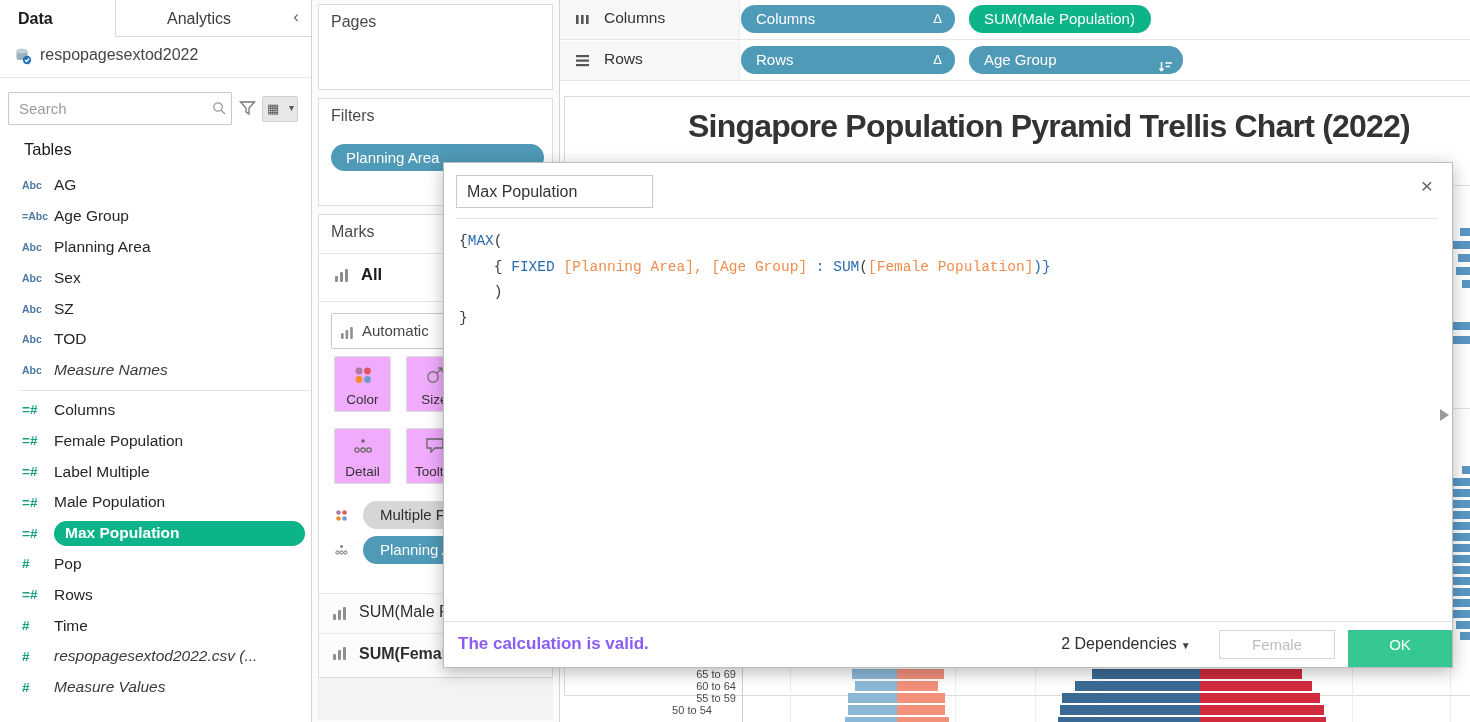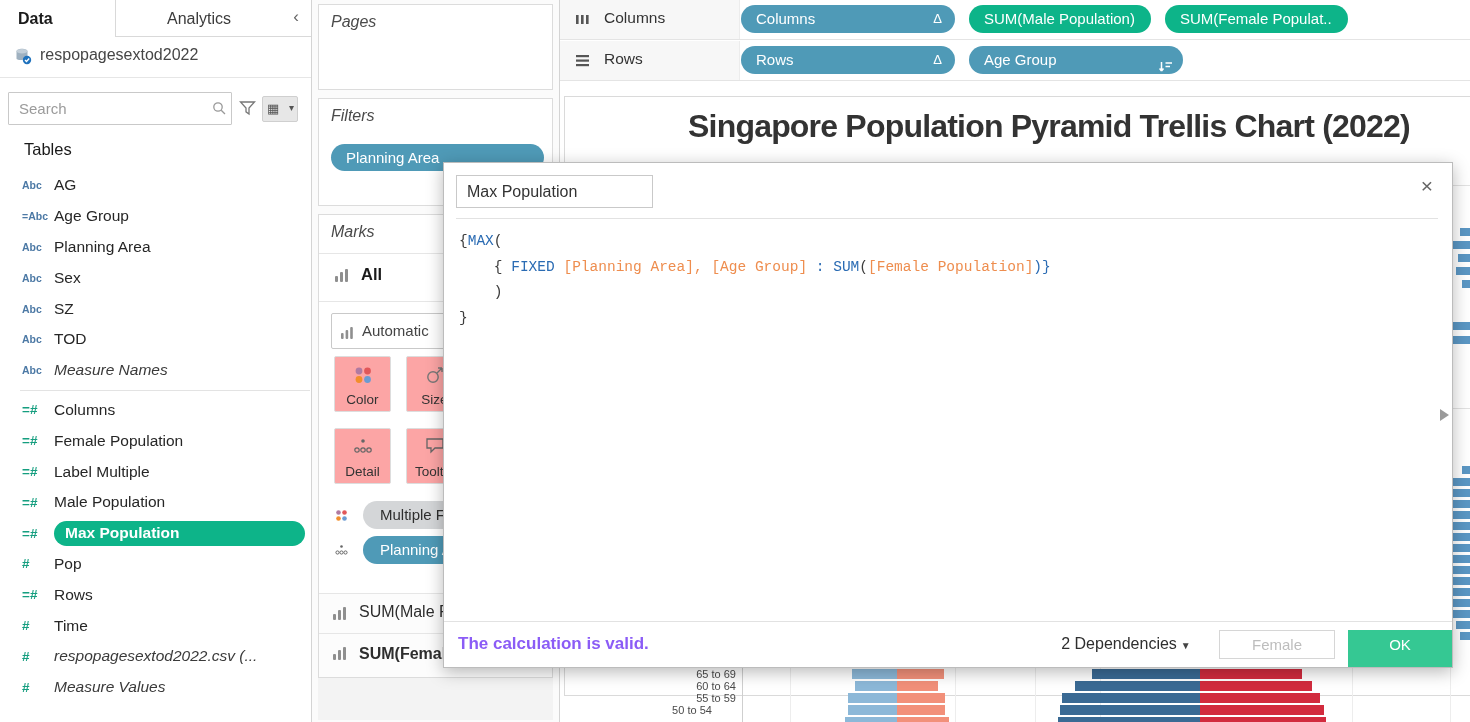--- a/index.html
+++ b/index.html
@@ -34,29 +34,29 @@
   .flabel.it { font-style:italic; color:#3a3a3a; }
   .flabel.sel { background:#0db489; color:#fff; font-weight:bold; border-radius:14px; padding:3px 14px 4px 11px; flex:1; margin-right:5px; }
   .fdivider { height:1px; background:#e3e3e3; margin:4px 0 4px 20px; }
 
   
   .middle-panel { position:absolute; left:312px; top:0; width:248px; height:722px; background:#fbfbfb; border-right:1px solid #d4d4d4; z-index:10; }
   .card { position:absolute; left:6px; width:235px; background:#fff; border:1px solid #dcdcdc; }
   #pages-card { top:4px; height:86px; }
   #filters-card { top:98px; height:108px; }
   #marks-card { top:214px; height:464px; }
-  .card-label { position:absolute; left:12px; top:8px; font-size:16px; color:#4a4a4a;font-style:italic; }
+  .card-label { position:absolute; left:12px; top:8px; font-size:16px; color:#4a4a4a; }
   .fpill { position:absolute; left:12px; top:45px; width:213px; height:27px; background:#4f9ab7; border-radius:14px; color:#fff; font-size:15px; line-height:27px; padding-left:15px; cursor:pointer; }
   .m-sep { position:absolute; left:0; right:0; height:1px; background:#e6e6e6; }
   .m-all-icon { position:absolute; left:16px; top:53px; }
   .m-all-label { position:absolute; left:42px; top:50px; font-size:16.5px; font-weight:bold; color:#1a1a1a; }
   .m-auto { position:absolute; left:12px; top:98px; width:211px; height:36px; border:1px solid #c9c9c9; border-radius:2px; background:#fff; cursor:pointer; }
   .m-auto-icon { position:absolute; left:9px; top:11px; }
   .m-auto-text { position:absolute; left:30px; top:8px; font-size:15px; color:#444; }
-  .m-btn { position:absolute; width:57px; height:56px; border:1px solid #ddd; border-radius:2px; background:#fca5a5; text-align:center; cursor:pointer; }
+  .m-btn { position:absolute; width:57px; height:56px; border:1px solid #ddd; border-radius:2px; background:#f0abfc; text-align:center; cursor:pointer; }
   #btn-color { left:15px; top:141px; } #btn-size { left:87px; top:141px; }
   #btn-detail { left:15px; top:213px; } #btn-tooltip { left:87px; top:213px; }
   .m-btn svg { margin-top:8px; }
   .blabel { position:absolute; bottom:4px; width:100%; font-size:13.5px; color:#333; }
   .mp-row { position:absolute; left:16px; height:28px; }
   #mp1 { top:286px; } #mp2 { top:321px; }
   .mp-icon { position:absolute; left:0; top:7px; }
   .mpill { position:absolute; left:28px; top:0; width:194px; height:28px; border-radius:14px; font-size:15px; line-height:28px; padding-left:17px; cursor:pointer; white-space:nowrap; overflow:hidden; }
   .mpill.gray { background:#d4d6d8; color:#2e2e2e; }
   .mpill.blue { background:#4f9ab7; color:#fff; }
@@ -189,21 +189,20 @@
               <rect x="6" y="3" width="2.6" height="9"></rect>
               <rect x="11" y="3" width="2.6" height="9"></rect>
             </g>
           </svg>
       </span>
       <span class="sl-text">Columns</span>
     </div>
     <div class="pills" id="columns-pills">
         <div class="pill blue"><span class="ptext">Columns</span><span class="pdelta">Δ</span></div>
         <div class="pill green"><span class="ptext">SUM(Male Population)</span></div>
-        <div class="pill green"><span class="ptext">SUM(Female Populat..</span></div>
       </div>
   </div>
   <div class="shelf-row" id="shelf-rows">
     <div class="shelf-label">
       <span class="sl-icon">
         <svg width="16" height="15" viewBox="0 0 16 15">
             <g fill="#555">
               <rect x="1" y="2" width="13" height="2.2"></rect>
               <rect x="1" y="6.5" width="13" height="2.2"></rect>
               <rect x="1" y="11" width="13" height="2.2"></rect>

